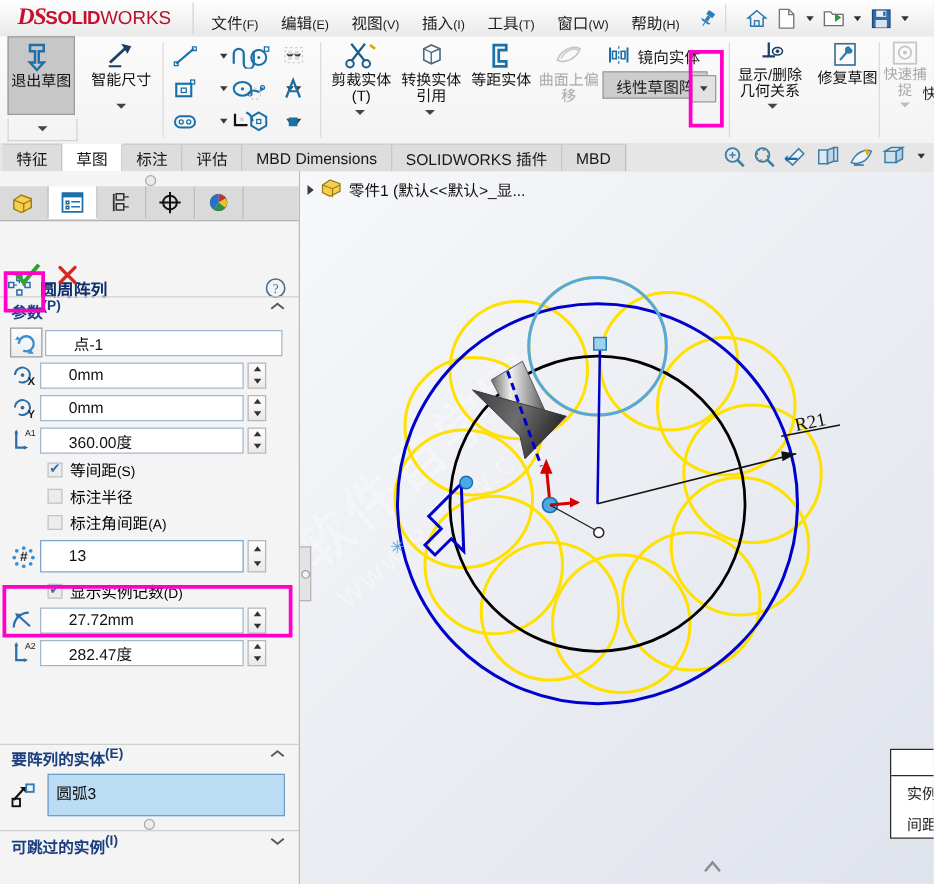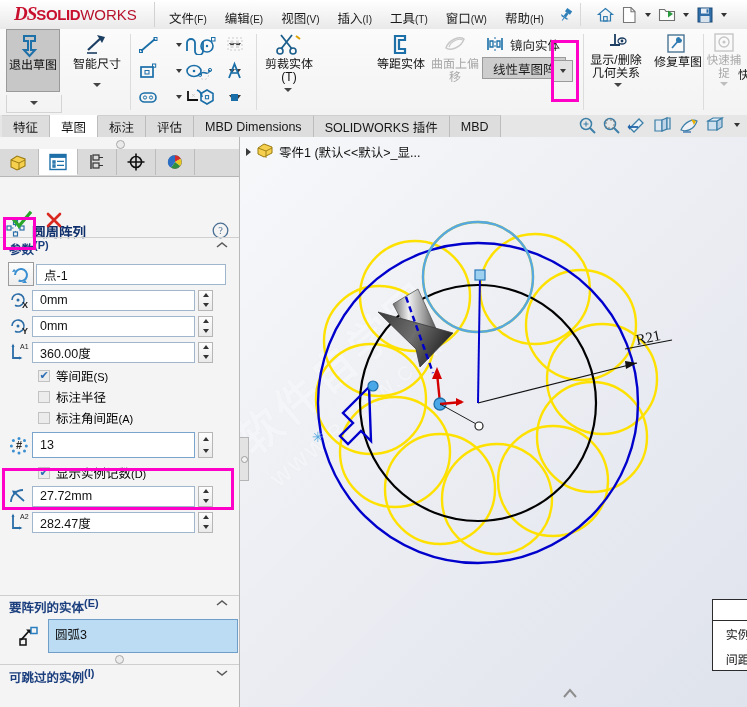--- a/index.html
+++ b/index.html
@@ -84,21 +84,21 @@
   .xbox{margin-left:6px;width:24px;height:26px;display:flex;align-items:center;justify-content:center;}
   .pmrule{position:absolute;left:0;width:239px;height:1px;background:#cfcfcf;}
   .section{position:absolute;left:0;width:239px;}
   .sechead{display:flex;align-items:flex-start;height:22px;padding-left:9px;
     font-weight:bold;font-size:12.5px;color:#1b3f7e;}
   .sechead .sub{font-weight:bold;font-size:11px;}
   .chev{position:absolute;right:10px;}
   .row{display:flex;align-items:center;height:26px;padding-left:6px;}
   .rowicon{width:26px;height:22px;display:flex;align-items:center;justify-content:center;flex:0 0 26px;}
   .tbox{height:21px;box-sizing:border-box;border:1px solid #9fb6cc;background:#fff;
-    display:flex;align-items:center;padding:0 7px;font-size:12.5px;color:#111;}
+    display:flex;align-items:center;padding:0 22px;font-size:12.5px;color:#111;}
   .tbox.sel{border:1px solid #7aa4cc;}
   .spin{width:15px;height:21px;margin-left:3px;display:flex;flex-direction:column;
     border:1px solid #b6b6b6;background:linear-gradient(#fdfdfd,#eaeaea);box-sizing:border-box;}
   .spin div{flex:1;display:flex;align-items:center;justify-content:center;}
   .ar-up{width:0;height:0;border-left:3.5px solid transparent;border-right:3.5px solid transparent;border-bottom:4px solid #333;}
   .ar-dn{width:0;height:0;border-left:3.5px solid transparent;border-right:3.5px solid transparent;border-top:4px solid #333;}
   .cbrow{display:flex;align-items:center;height:21px;padding-left:38px;font-size:12.5px;}
   .cb{width:12px;height:12px;border:1px solid #9a9a9a;background:#fff;margin-right:6px;
     display:flex;align-items:center;justify-content:center;box-sizing:border-box;}
   .cb.on{background:#e9eff7;}
@@ -341,20 +341,30 @@
             <path d="M7 3 L18 17 M18 3 L7 17" stroke="#1b5e8c" stroke-width="1.8" fill="none"></path>
             <circle cx="6" cy="19" r="3" fill="none" stroke="#1b5e8c" stroke-width="1.6"></circle>
             <circle cx="19" cy="19" r="3" fill="none" stroke="#1b5e8c" stroke-width="1.6"></circle>
             <path d="M22 4l4 3" stroke="#d9a200" stroke-width="2"></path>
           </svg>
         <div class="lbl">剪裁实体(T)</div>
       </div>
       <div class="dropcaret" style="margin-top:4px"></div>
     </div>
 
+    <div class="rgroup" style="left:318px;width:52px">
+      <div class="bigbtn">
+        <svg width="30" height="26" viewBox="0 0 30 26">
+            <path d="M9 7 L15 4 L22 7 L22 16 L15 19 L9 16z" fill="#fbfbfb" stroke="#4d6a80" stroke-width="1.3"></path>
+            <path d="M9 7 L15 10 L22 7 M15 10v9" fill="none" stroke="#4d6a80" stroke-width="1.1"></path>
+          </svg>
+        <div class="lbl">转换实体引用</div>
+      </div>
+      <div class="dropcaret" style="margin-top:4px"></div>
+    </div>
 
     <div class="rgroup" style="left:374px;width:52px">
       <div class="bigbtn">
         <svg width="30" height="26" viewBox="0 0 30 26">
             <path d="M9 4h10v4h-6v9h6v4H9z" fill="none" stroke="#1e70a8" stroke-width="2.2"></path>
           </svg>
         <div class="lbl">等距实体</div>
       </div>
     </div>
 
@@ -737,21 +747,21 @@
     <div class="section" style="top:460px">
       <div class="sechead">
         <span>要阵列的实体</span>
           <span class="sub">(E)</span>
         <span class="chev">
           <svg width="14" height="10" viewBox="0 0 14 10">
               <path d="M2 7l5-4 5 4" fill="none" stroke="#5a5a5a" stroke-width="1.6"></path>
             </svg>
         </span>
       </div>
-      <div style="display:flex;align-items:center;padding-left:16px">
+      <div style="display:flex;align-items:center;padding-left:6px">
         <div class="rowicon" style="height:34px">
           <svg width="22" height="22" viewBox="0 0 22 22">
               <path d="M3 15 L11 6" stroke="#111" stroke-width="1.8"></path>
               <path d="M8 4.5h5v5z" fill="#111"></path>
               <rect x="13" y="2.5" width="6" height="6" fill="none" stroke="#2a7fc0" stroke-width="1.5"></rect>
               <rect x="2" y="14" width="6" height="6" fill="none" stroke="#111" stroke-width="1.5"></rect>
             </svg>
         </div>
         <div class="listsel" style="width:190px">
           <span>圆弧3</span>

